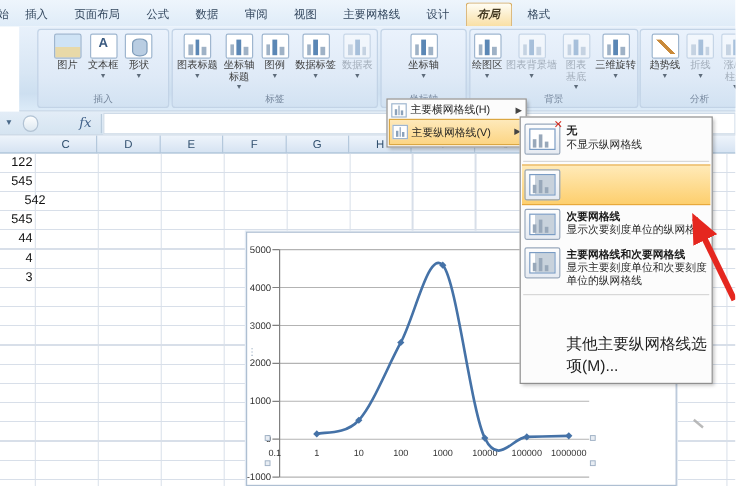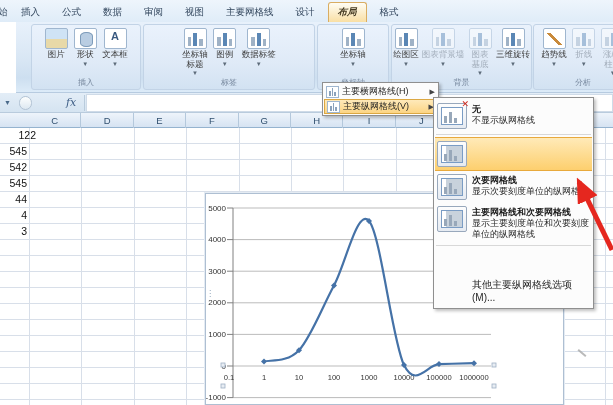--- a/index.html
+++ b/index.html
@@ -76,108 +76,127 @@
 
   
   .menu{position:absolute;left:322px;top:82px;width:117px;background:#fcfcfc;
     border:1px solid #8f8f8f;box-shadow:2px 2px 3px rgba(0,0,0,.25);padding:1px;z-index:20;}
   .mi{display:flex;align-items:center;height:15px;padding:0 2px;gap:3px;}
   .mi .mic{width:13px;height:12px;background:#fff;border:1px solid #9fb6cf;flex:none;
     display:flex;align-items:flex-end;gap:1px;padding:1px 2px;}
   .mi .mic i{display:block;width:2px;background:#8ba2bb;}
   .mi .mlbl{flex:1;font-size:9px;color:#1f1f1f;white-space:nowrap;}
   .mi .flyout{font-size:7px;color:#444;}
-  .mi.expanded{background:linear-gradient(#fee9ba,#fcd584);border:1px solid #dba742;height:15px;}
+  .mi.expanded{background:linear-gradient(#fee9ba,#fcd584);border:1px solid #dba742;height:22px;}
 
   .submenu{position:absolute;left:433px;top:97px;width:161px;background:#fcfcfc;
     border:1px solid #8f8f8f;box-shadow:2px 2px 3px rgba(0,0,0,.25);padding:2px 1px;z-index:21;}
   .smi{display:flex;gap:5px;padding:3px 2px;align-items:flex-start;}
   .smi.hl{background:linear-gradient(#ffeab8,#fdcf6e);border-top:1px solid #e8a93c;border-bottom:1px solid #e8a93c;}
   .sic{flex:none;width:30px;height:26px;border:1px solid #98a8bc;border-radius:2px;
     background:linear-gradient(#fdfdfd,#e6ebf2);display:flex;align-items:center;justify-content:center;position:relative;}
   .sic .inner{width:22px;height:18px;background:#fff;border:1px solid #7a9cc4;
     display:flex;align-items:flex-end;gap:2px;padding:1px 2px;position:relative;}
   .sic .inner i{display:block;width:3px;background:#98a8ba;}
   .sic .inner.vlines{background:linear-gradient(90deg,transparent 0 4px,#c8d2dc 4px 5px) ,#fff;}
   .sic .redx{position:absolute;right:-3px;top:-5px;color:#d22a1e;font-size:9px;font-weight:bold;}
   .smi .stxt{flex:1;}
   .smi .stitle{font-size:9px;font-weight:bold;color:#1a1a1a;line-height:12px;}
   .smi .sdesc{font-size:9px;color:#2a2a2a;line-height:11px;}
   .smsep{height:1px;background:#d8d8d8;margin:2px 1px;}
-  .smfoot{font-size:10px;color:#1f1f1f;padding:3px 2px 3px 37px;margin-top:29px;}
+  .smfoot{font-size:13px;color:#1f1f1f;padding:3px 2px 3px 37px;margin-top:29px;}
 
   .red-arrow{position:absolute;left:553px;top:166px;z-index:30;}
   .stray{position:absolute;left:577px;top:352px;width:10px;height:2px;background:#a9a9a9;
     transform:rotate(40deg);opacity:.8;z-index:5;}
 </style>
 </head>
 <body>
 
 <div class="screen">
 
   <div class="tabstrip" id="tabstrip">
       <div class="tab partial">始</div>
       <div class="tab">插入</div>
+      <div class="tab">页面布局</div>
       <div class="tab">公式</div>
       <div class="tab">数据</div>
       <div class="tab">审阅</div>
       <div class="tab">视图</div>
       <div class="tab">主要网格线</div>
       <div class="tab">设计</div>
       <div class="tab active">布局</div>
       <div class="tab">格式</div>
     </div>
   <div class="ribbon" id="ribbon">
       <div class="rgroup" style="left: 15px; width: 110px;">
         <div class="btnrow">
           <div class="rbtn">
             <div class="icn icn-picture"></div>
             <div class="lbl">图片</div>
           </div>
           <div class="rbtn">
+            <div class="icn icn-A"></div>
+            <div class="lbl">文本框</div>
+            <div class="caret">▼</div>
+          </div>
+          <div class="rbtn">
             <div class="icn icn-cyl"></div>
             <div class="lbl">形状</div>
             <div class="caret">▼</div>
           </div>
-          <div class="rbtn">
-            <div class="icn icn-A"></div>
-            <div class="lbl">文本框</div>
-            <div class="caret">▼</div>
-          </div>
         </div>
         <div class="glabel">插入</div>
       </div>
       <div class="rgroup" style="left: 127px; width: 172px;">
         <div class="btnrow">
           <div class="rbtn">
             <div class="icn">
               <span class="b" style="height: 9px;"></span>
               <span class="b blue" style="height: 13px;"></span>
               <span class="b" style="height: 7px;"></span>
             </div>
+            <div class="lbl">图表标题</div>
+            <div class="caret">▼</div>
+          </div>
+          <div class="rbtn">
+            <div class="icn">
+              <span class="b" style="height: 9px;"></span>
+              <span class="b blue" style="height: 13px;"></span>
+              <span class="b" style="height: 7px;"></span>
+            </div>
             <div class="lbl">坐标轴</div>
             <div class="lbl">标题</div>
             <div class="caret">▼</div>
           </div>
           <div class="rbtn">
             <div class="icn">
               <span class="b" style="height: 9px;"></span>
               <span class="b blue" style="height: 13px;"></span>
               <span class="b" style="height: 7px;"></span>
             </div>
             <div class="lbl">图例</div>
             <div class="caret">▼</div>
           </div>
           <div class="rbtn">
             <div class="icn">
               <span class="b" style="height: 9px;"></span>
               <span class="b blue" style="height: 13px;"></span>
               <span class="b" style="height: 7px;"></span>
             </div>
             <div class="lbl">数据标签</div>
+            <div class="caret">▼</div>
+          </div>
+          <div class="rbtn disabled">
+            <div class="icn">
+              <span class="b" style="height: 9px;"></span>
+              <span class="b blue" style="height: 13px;"></span>
+              <span class="b" style="height: 7px;"></span>
+            </div>
+            <div class="lbl">数据表</div>
             <div class="caret">▼</div>
           </div>
         </div>
         <div class="glabel">标签</div>
       </div>
       <div class="rgroup" style="left: 301px; width: 72px;">
         <div class="btnrow">
           <div class="rbtn">
             <div class="icn">
               <span class="b" style="height: 9px;"></span>
@@ -276,23 +295,23 @@
       <div class="ch" style="left: 29px; width: 52.4px;">C</div>
       <div class="ch" style="left: 81.4px; width: 52.4px;">D</div>
       <div class="ch" style="left: 133.8px; width: 52.4px;">E</div>
       <div class="ch" style="left: 186.2px; width: 52.4px;">F</div>
       <div class="ch" style="left: 238.6px; width: 52.4px;">G</div>
       <div class="ch" style="left: 291px; width: 52.4px;">H</div>
       <div class="ch" style="left: 343.4px; width: 52.4px;">I</div>
       <div class="ch" style="left: 395.8px; width: 52.4px;">J</div>
     </div>
   <div class="grid" id="grid">
-      <div class="cellv" style="left: 9px; top: 0px;">122</div>
+      <div class="cellv" style="left: 0px; top: 0px;">122</div>
       <div class="cellv" style="left: 0px; top: 16px;">545</div>
-      <div class="cellv" style="left: 0px; top: 32px;">542</div>
+      <div class="cellv" style="left: 11px; top: 32px;">542</div>
       <div class="cellv" style="left: 0px; top: 48px;">545</div>
       <div class="cellv" style="left: 0px; top: 64px;">44</div>
       <div class="cellv" style="left: 0px; top: 80px;">4</div>
       <div class="cellv" style="left: 0px; top: 96px;">3</div>
     </div>
 
   <div class="chart">
     <svg id="chartsvg" width="357" height="210">
         <line x1="27" x2="285" y1="203.6" y2="203.6" stroke="#b3b3b3" stroke-width="0.9"></line>
         <line x1="21" x2="27" y1="203.6" y2="203.6" stroke="#808080" stroke-width="1"></line>

